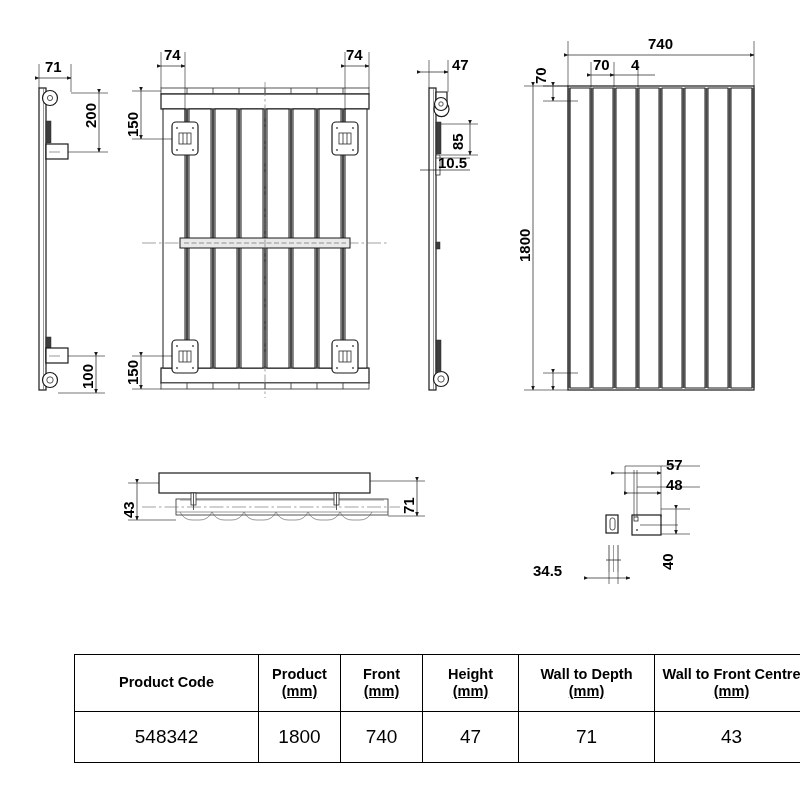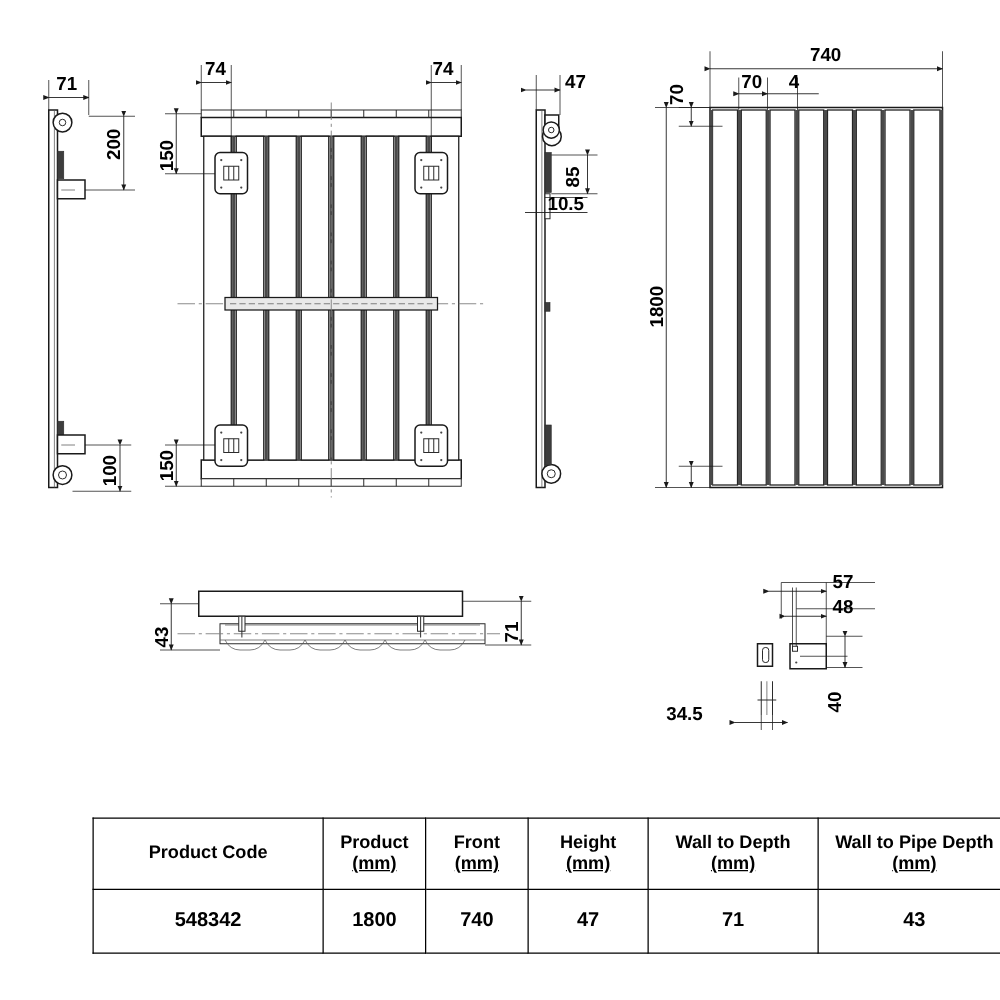--- a/index.html
+++ b/index.html
@@ -74,22 +74,22 @@
     color: #000000;
   }
   table.spec-table th {
     font-size: 14.5px;
     font-weight: bold;
     line-height: 1.18;
     height: 52px;
     padding: 2px 3px;
   }
   table.spec-table td {
-    font-size: 16px;
-    font-weight: bold;
+    font-size: 19px;
+    font-weight: normal;
     height: 46px;
     padding: 2px 3px;
   }
   table.spec-table th .unit { display: block; font-weight: bold; text-decoration: underline; }
   col.c-code  { width: 184px; }
   col.c-h     { width: 82px; }
   col.c-w     { width: 82px; }
   col.c-d     { width: 96px; }
   col.c-wf    { width: 136px; }
   col.c-wpc   { width: 154px; }
@@ -452,21 +452,21 @@
           </th>
           <th>
             <span>Height</span>
             <span class="unit">(mm)</span>
           </th>
           <th>
             <span>Wall to Depth</span>
             <span class="unit">(mm)</span>
           </th>
           <th>
-            <span>Wall to Pipe Depth</span>
+            <span>Wall to Front Centre</span>
             <span class="unit">(mm)</span>
           </th>
         </tr>
       </thead>
       <tbody>
         <tr>
           <td>548342</td>
           <td>1800</td>
           <td>740</td>
           <td>47</td>

